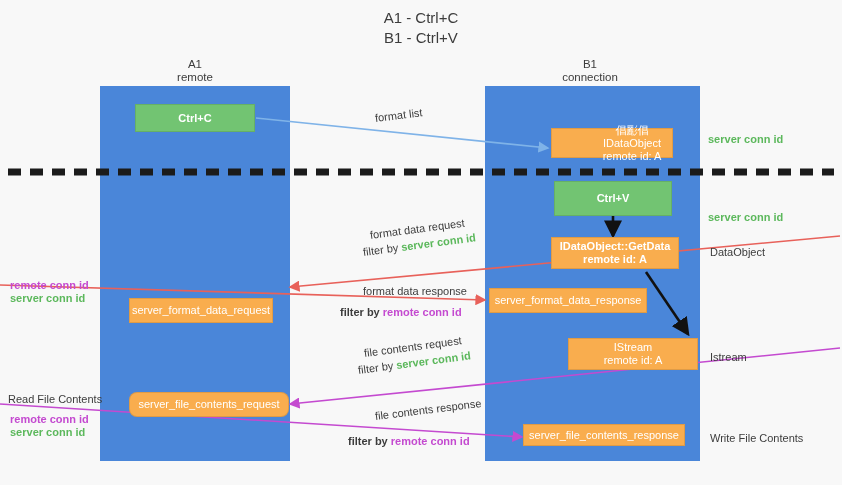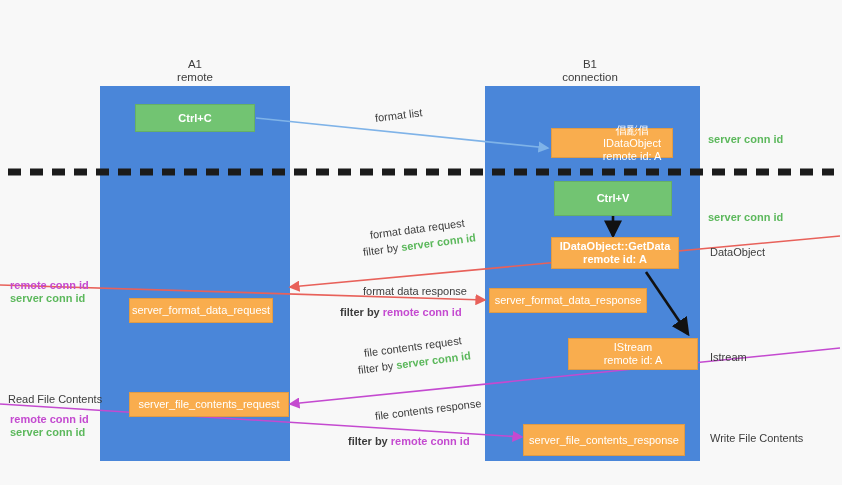--- a/index.html
+++ b/index.html
@@ -76,20 +76,24 @@
   .green-txt  { color: #5cb85c; font-weight: bold; }
   .purple-txt { color: #c44ad0; font-weight: bold; }
   .rot-a { transform: rotate(-7.5deg); transform-origin: left center; }
   .rot-b { transform: rotate(-7.0deg); transform-origin: left center; }
 </style>
 </head>
 <body>
 
 <div id="canvas">
 
+  <div class="title">
+    <div>A1 - Ctrl+C</div>
+    <div>B1 - Ctrl+V</div>
+  </div>
 
   <div class="col-head" style="left:120px; top:58px; width:150px;">
     <div>A1</div>
     <div>remote</div>
   </div>
   <div class="col-head" style="left:510px; top:58px; width:160px;">
     <div>B1</div>
     <div>connection</div>
   </div>
 
@@ -153,25 +157,25 @@
   </div>
 
   <div class="node orange" style="left:129px; top:274px; width:144px; height:25px;margin-top:24px;">
     <span>server_format_data_request</span>
   </div>
 
   <div class="node orange" style="left:489px; top:288px; width:158px; height:25px;">
     <span>server_format_data_response</span>
   </div>
 
-  <div class="node orange" style="left:129px; top:392px; width:160px; height:25px;">
+  <div class="node orange" style="left:129px; top:392px; width:160px; height:25px;border-radius:8px;">
     <span>server_file_contents_request</span>
   </div>
 
-  <div class="node orange" style="left:523px; top:424px; width:162px; height:32px;">
+  <div class="node orange" style="left:523px; top:424px; width:162px; height:22px;">
     <span>server_file_contents_response</span>
   </div>
 
   <div class="edge-label rot-b" style="left:375px; top:111px;">
     <span>format list</span>
   </div>
 
   <div class="edge-label rot-a" style="left:370px; top:228px;">
     <span>format data request</span>
   </div>

